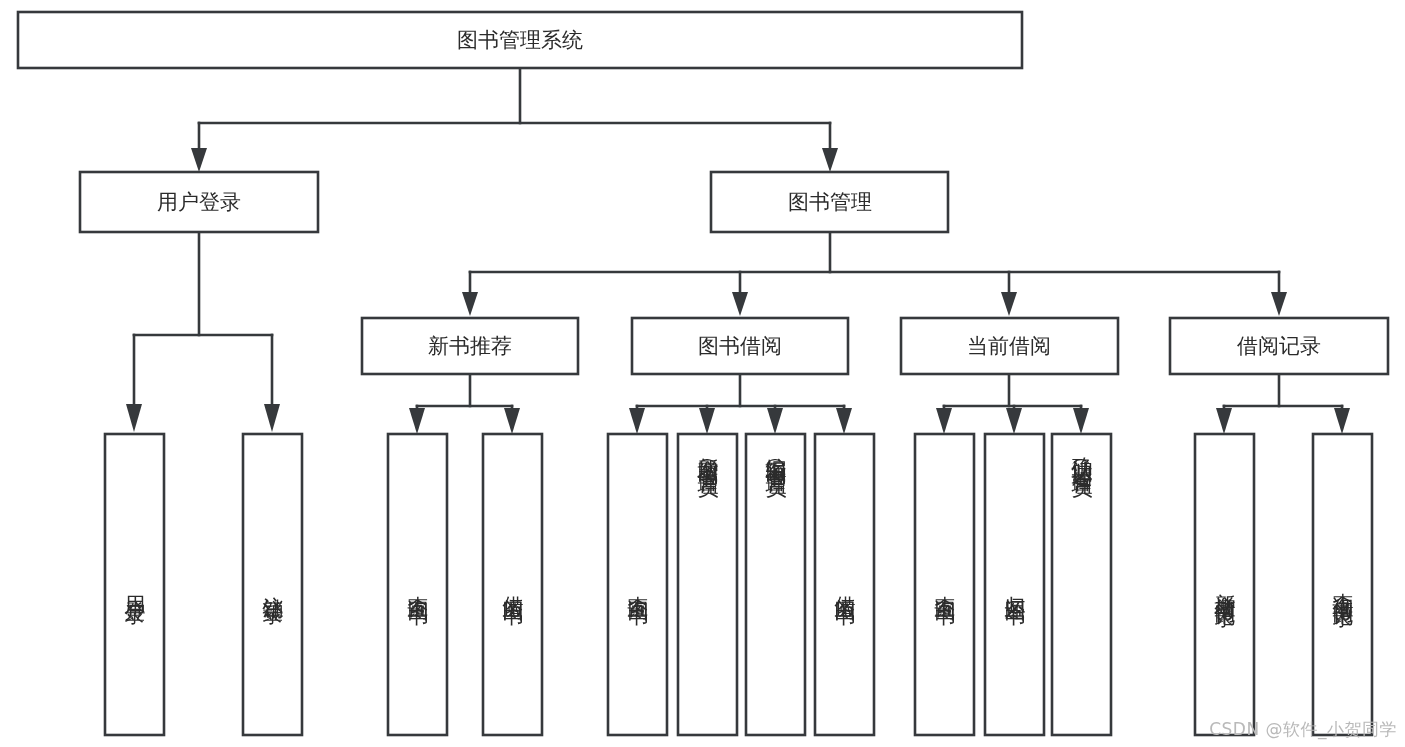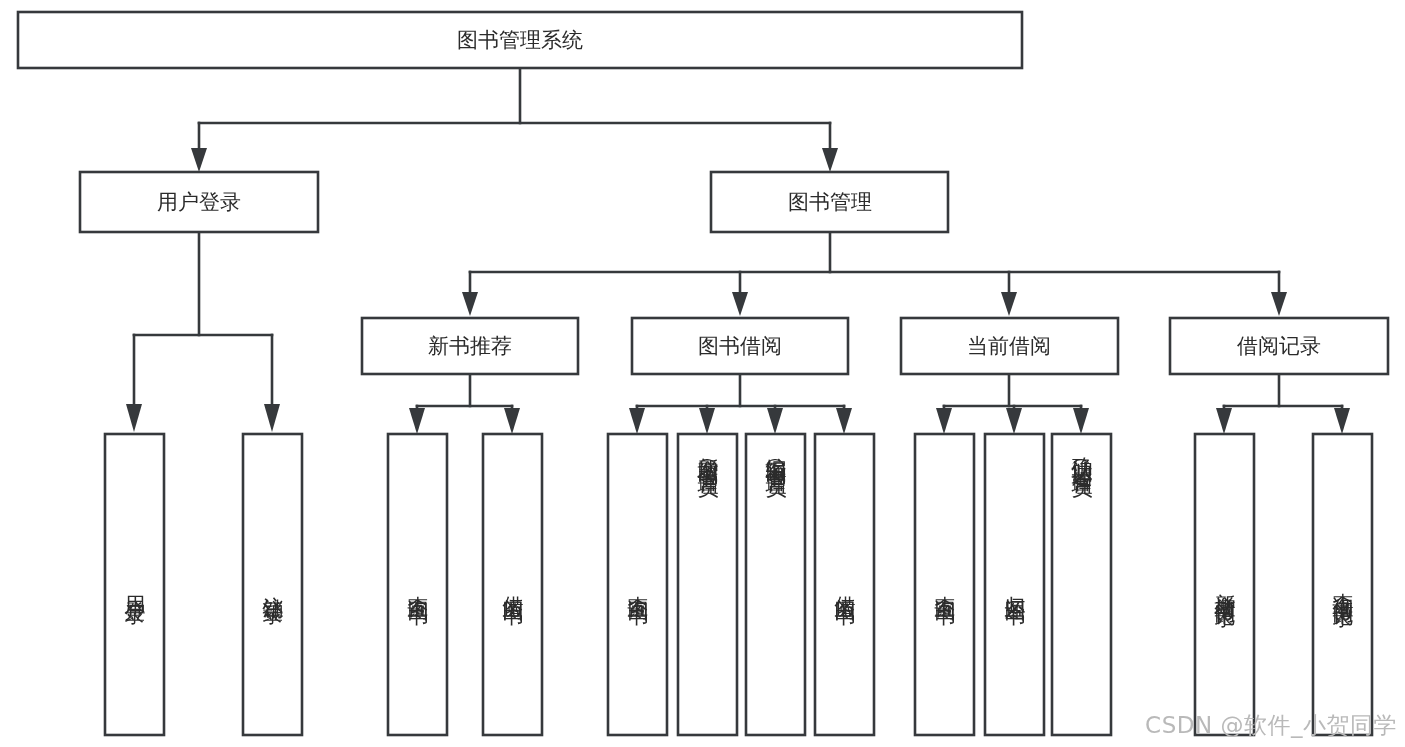--- a/index.html
+++ b/index.html
@@ -66,21 +66,21 @@
     color: #2b2b2b;
     letter-spacing: 3px;
     white-space: nowrap;
     text-align: center;
   }
   .watermark {
     position: absolute;
     right: 8px;
     bottom: 6px;
     font-family: "DejaVu Sans", "Liberation Sans", sans-serif;
-    font-size: 23px;
+    font-size: 17px;
     color: #b9b9b9;
     white-space: nowrap;
     letter-spacing: 0.5px;
   }
 </style>
 </head>
 <body>
 
 <div id="diagram-root">
 

